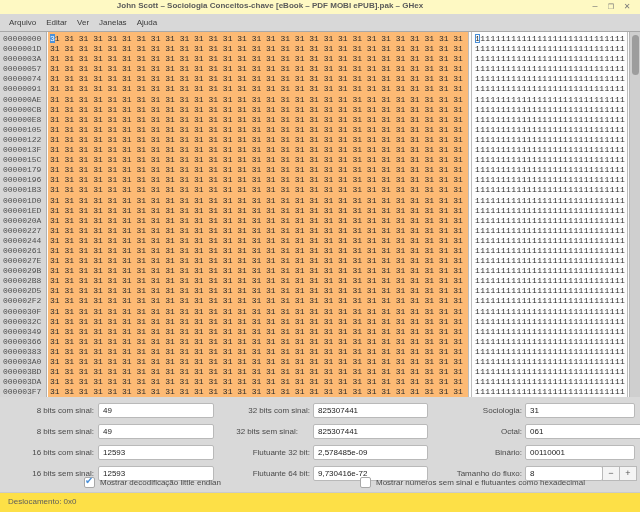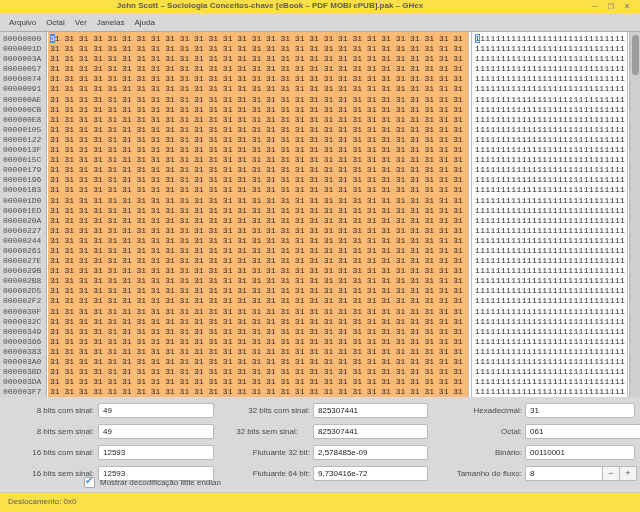--- a/index.html
+++ b/index.html
@@ -1,21 +1,21 @@
 <!DOCTYPE html>
 <html style="--accent: #4a90d9;"><head>
 <meta charset="utf-8">
 <style>
   * { margin:0; padding:0; box-sizing:border-box; }
   html,body { width:640px; height:512px; overflow:hidden; }
   body { font-family:"Liberation Sans", sans-serif; background:#d9d9d9; color:#3a3a3a; }
   .window { position:relative; width:640px; height:512px; background:#d9d9d9; }
 
   
-  .titlebar { position:absolute; left:0; top:0; width:640px; height:14px; background:#fde047; }
+  .titlebar { position:absolute; left:0; top:0; width:640px; height:14px; background:#fef9c3; }
   .title { position:absolute; left:20px; right:120px; top:1px; text-align:center;
            font-size:8px; font-weight:bold; color:#5a5a5a; white-space:nowrap; overflow:hidden; }
   .winbtn { position:absolute; top:0px; width:14px; height:13px; text-align:center;
             font-size:9px; line-height:13px; color:#7a7a7a; cursor:default; }
   .winbtn.min { right:38px; }
   .winbtn.max { right:22px; font-size:7px; }
   .winbtn.cls { right:6px; font-size:8px; }
 
   
   .menubar { position:absolute; left:0; top:14px; width:640px; height:17px; background:#d8d8d8;
@@ -75,21 +75,21 @@
 
   <div class="titlebar">
     <span class="title">John Scott – Sociologia Conceitos-chave [eBook – PDF MOBI ePUB].pak – GHex</span>
     <span class="winbtn min">–</span>
     <span class="winbtn max">❐</span>
     <span class="winbtn cls">✕</span>
   </div>
 
   <div class="menubar">
     <span class="menuitem">Arquivo</span>
-    <span class="menuitem">Octal</span>
+    <span class="menuitem">Editar</span>
     <span class="menuitem">Ver</span>
     <span class="menuitem">Janelas</span>
     <span class="menuitem">Ajuda</span>
   </div>
 
   <div class="hexview">
     <div class="gutter" id="offsets"><div class="row">00000000</div><div class="row">0000001D</div><div class="row">0000003A</div><div class="row">00000057</div><div class="row">00000074</div><div class="row">00000091</div><div class="row">000000AE</div><div class="row">000000CB</div><div class="row">000000E8</div><div class="row">00000105</div><div class="row">00000122</div><div class="row">0000013F</div><div class="row">0000015C</div><div class="row">00000179</div><div class="row">00000196</div><div class="row">000001B3</div><div class="row">000001D0</div><div class="row">000001ED</div><div class="row">0000020A</div><div class="row">00000227</div><div class="row">00000244</div><div class="row">00000261</div><div class="row">0000027E</div><div class="row">0000029B</div><div class="row">000002B8</div><div class="row">000002D5</div><div class="row">000002F2</div><div class="row">0000030F</div><div class="row">0000032C</div><div class="row">00000349</div><div class="row">00000366</div><div class="row">00000383</div><div class="row">000003A0</div><div class="row">000003BD</div><div class="row">000003DA</div><div class="row">000003F7</div></div>
     <div class="hexpane" id="hexcol"><div class="row"><span class="cur-hex">3</span>1 31 31 31 31 31 31 31 31 31 31 31 31 31 31 31 31 31 31 31 31 31 31 31 31 31 31 31 31</div><div class="row">31 31 31 31 31 31 31 31 31 31 31 31 31 31 31 31 31 31 31 31 31 31 31 31 31 31 31 31 31</div><div class="row">31 31 31 31 31 31 31 31 31 31 31 31 31 31 31 31 31 31 31 31 31 31 31 31 31 31 31 31 31</div><div class="row">31 31 31 31 31 31 31 31 31 31 31 31 31 31 31 31 31 31 31 31 31 31 31 31 31 31 31 31 31</div><div class="row">31 31 31 31 31 31 31 31 31 31 31 31 31 31 31 31 31 31 31 31 31 31 31 31 31 31 31 31 31</div><div class="row">31 31 31 31 31 31 31 31 31 31 31 31 31 31 31 31 31 31 31 31 31 31 31 31 31 31 31 31 31</div><div class="row">31 31 31 31 31 31 31 31 31 31 31 31 31 31 31 31 31 31 31 31 31 31 31 31 31 31 31 31 31</div><div class="row">31 31 31 31 31 31 31 31 31 31 31 31 31 31 31 31 31 31 31 31 31 31 31 31 31 31 31 31 31</div><div class="row">31 31 31 31 31 31 31 31 31 31 31 31 31 31 31 31 31 31 31 31 31 31 31 31 31 31 31 31 31</div><div class="row">31 31 31 31 31 31 31 31 31 31 31 31 31 31 31 31 31 31 31 31 31 31 31 31 31 31 31 31 31</div><div class="row">31 31 31 31 31 31 31 31 31 31 31 31 31 31 31 31 31 31 31 31 31 31 31 31 31 31 31 31 31</div><div class="row">31 31 31 31 31 31 31 31 31 31 31 31 31 31 31 31 31 31 31 31 31 31 31 31 31 31 31 31 31</div><div class="row">31 31 31 31 31 31 31 31 31 31 31 31 31 31 31 31 31 31 31 31 31 31 31 31 31 31 31 31 31</div><div class="row">31 31 31 31 31 31 31 31 31 31 31 31 31 31 31 31 31 31 31 31 31 31 31 31 31 31 31 31 31</div><div class="row">31 31 31 31 31 31 31 31 31 31 31 31 31 31 31 31 31 31 31 31 31 31 31 31 31 31 31 31 31</div><div class="row">31 31 31 31 31 31 31 31 31 31 31 31 31 31 31 31 31 31 31 31 31 31 31 31 31 31 31 31 31</div><div class="row">31 31 31 31 31 31 31 31 31 31 31 31 31 31 31 31 31 31 31 31 31 31 31 31 31 31 31 31 31</div><div class="row">31 31 31 31 31 31 31 31 31 31 31 31 31 31 31 31 31 31 31 31 31 31 31 31 31 31 31 31 31</div><div class="row">31 31 31 31 31 31 31 31 31 31 31 31 31 31 31 31 31 31 31 31 31 31 31 31 31 31 31 31 31</div><div class="row">31 31 31 31 31 31 31 31 31 31 31 31 31 31 31 31 31 31 31 31 31 31 31 31 31 31 31 31 31</div><div class="row">31 31 31 31 31 31 31 31 31 31 31 31 31 31 31 31 31 31 31 31 31 31 31 31 31 31 31 31 31</div><div class="row">31 31 31 31 31 31 31 31 31 31 31 31 31 31 31 31 31 31 31 31 31 31 31 31 31 31 31 31 31</div><div class="row">31 31 31 31 31 31 31 31 31 31 31 31 31 31 31 31 31 31 31 31 31 31 31 31 31 31 31 31 31</div><div class="row">31 31 31 31 31 31 31 31 31 31 31 31 31 31 31 31 31 31 31 31 31 31 31 31 31 31 31 31 31</div><div class="row">31 31 31 31 31 31 31 31 31 31 31 31 31 31 31 31 31 31 31 31 31 31 31 31 31 31 31 31 31</div><div class="row">31 31 31 31 31 31 31 31 31 31 31 31 31 31 31 31 31 31 31 31 31 31 31 31 31 31 31 31 31</div><div class="row">31 31 31 31 31 31 31 31 31 31 31 31 31 31 31 31 31 31 31 31 31 31 31 31 31 31 31 31 31</div><div class="row">31 31 31 31 31 31 31 31 31 31 31 31 31 31 31 31 31 31 31 31 31 31 31 31 31 31 31 31 31</div><div class="row">31 31 31 31 31 31 31 31 31 31 31 31 31 31 31 31 31 31 31 31 31 31 31 31 31 31 31 31 31</div><div class="row">31 31 31 31 31 31 31 31 31 31 31 31 31 31 31 31 31 31 31 31 31 31 31 31 31 31 31 31 31</div><div class="row">31 31 31 31 31 31 31 31 31 31 31 31 31 31 31 31 31 31 31 31 31 31 31 31 31 31 31 31 31</div><div class="row">31 31 31 31 31 31 31 31 31 31 31 31 31 31 31 31 31 31 31 31 31 31 31 31 31 31 31 31 31</div><div class="row">31 31 31 31 31 31 31 31 31 31 31 31 31 31 31 31 31 31 31 31 31 31 31 31 31 31 31 31 31</div><div class="row">31 31 31 31 31 31 31 31 31 31 31 31 31 31 31 31 31 31 31 31 31 31 31 31 31 31 31 31 31</div><div class="row">31 31 31 31 31 31 31 31 31 31 31 31 31 31 31 31 31 31 31 31 31 31 31 31 31 31 31 31 31</div><div class="row">31 31 31 31 31 31 31 31 31 31 31 31 31 31 31 31 31 31 31 31 31 31 31 31 31 31 31 31 31</div></div>
     <div class="asciipane" id="asciicol"><div class="row"><span class="cur-ascii">1</span>1111111111111111111111111111</div><div class="row">11111111111111111111111111111</div><div class="row">11111111111111111111111111111</div><div class="row">11111111111111111111111111111</div><div class="row">11111111111111111111111111111</div><div class="row">11111111111111111111111111111</div><div class="row">11111111111111111111111111111</div><div class="row">11111111111111111111111111111</div><div class="row">11111111111111111111111111111</div><div class="row">11111111111111111111111111111</div><div class="row">11111111111111111111111111111</div><div class="row">11111111111111111111111111111</div><div class="row">11111111111111111111111111111</div><div class="row">11111111111111111111111111111</div><div class="row">11111111111111111111111111111</div><div class="row">11111111111111111111111111111</div><div class="row">11111111111111111111111111111</div><div class="row">11111111111111111111111111111</div><div class="row">11111111111111111111111111111</div><div class="row">11111111111111111111111111111</div><div class="row">11111111111111111111111111111</div><div class="row">11111111111111111111111111111</div><div class="row">11111111111111111111111111111</div><div class="row">11111111111111111111111111111</div><div class="row">11111111111111111111111111111</div><div class="row">11111111111111111111111111111</div><div class="row">11111111111111111111111111111</div><div class="row">11111111111111111111111111111</div><div class="row">11111111111111111111111111111</div><div class="row">11111111111111111111111111111</div><div class="row">11111111111111111111111111111</div><div class="row">11111111111111111111111111111</div><div class="row">11111111111111111111111111111</div><div class="row">11111111111111111111111111111</div><div class="row">11111111111111111111111111111</div><div class="row">11111111111111111111111111111</div></div>
     <div class="scrollbar">
@@ -127,21 +127,21 @@
     <div class="drow" style="left:0; top:48px;">
       <span class="dlabel" style="left:200px; width:110px;">Flutuante 32 bit:</span>
       <input class="dinput" style="left: 313px; width: 115px;" value="2,578485e-09">
     </div>
     <div class="drow" style="left:0; top:69px;">
       <span class="dlabel" style="left:200px; width:110px;">Flutuante 64 bit:</span>
       <input class="dinput" style="left: 313px; width: 115px;" value="9,730416e-72">
     </div>
 
     <div class="drow" style="left:0; top:6px;">
-      <span class="dlabel" style="left:412px; width:110px;">Hexadecimal:</span>
+      <span class="dlabel" style="left:412px; width:110px;">Sociologia:</span>
       <input class="dinput" style="left: 525px; width: 110px;" value="31">
     </div>
     <div class="drow" style="left:0; top:27px;">
       <span class="dlabel" style="left:412px; width:110px;">Octal:</span>
       <input class="dinput" style="left: 525px; width: 134px;" value="061">
     </div>
     <div class="drow" style="left:0; top:48px;">
       <span class="dlabel" style="left:412px; width:110px;">Binário:</span>
       <input class="dinput" style="left: 525px; width: 110px;" value="00110001">
     </div>
@@ -151,19 +151,23 @@
       <span class="spinbtn" style="left:602px;">−</span>
       <span class="spinbtn" style="left:619px;">+</span>
     </div>
 
     <div class="checkrow" style="left:84px;">
       <span class="checkbox">
           <span class="tick">✔</span>
         </span>
       <span class="checklabel">Mostrar decodificação little endian</span>
     </div>
+    <div class="checkrow" style="left:360px;">
+      <span class="checkbox"></span>
+      <span class="checklabel">Mostrar números sem sinal e flutuantes como hexadecimal</span>
+    </div>
   </div>
 
   <div class="statusbar">
     <span>Deslocamento: 0x0</span>
   </div>
 
 </div>
 
 </body></html>

